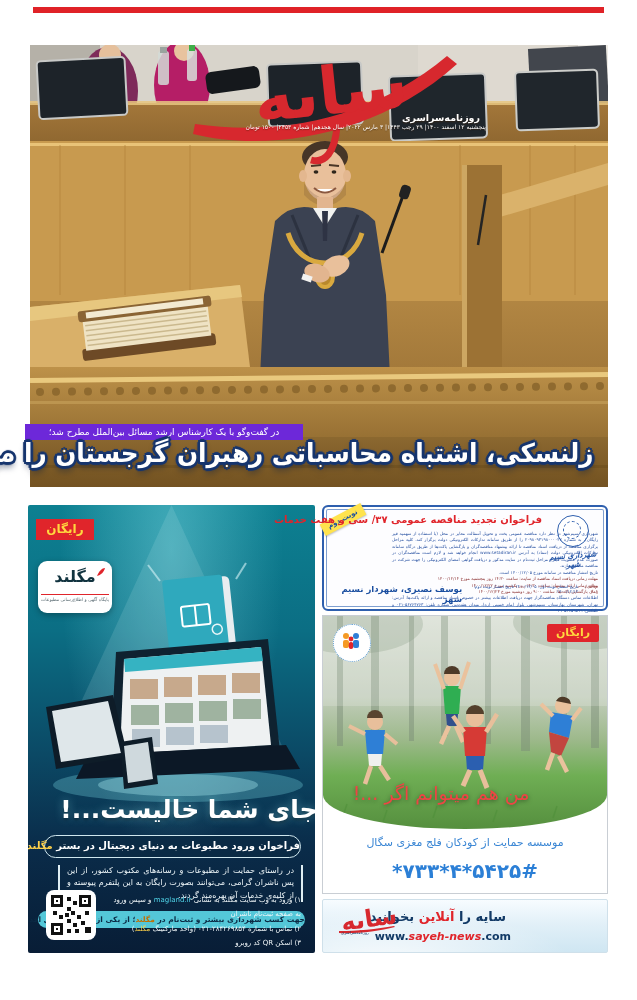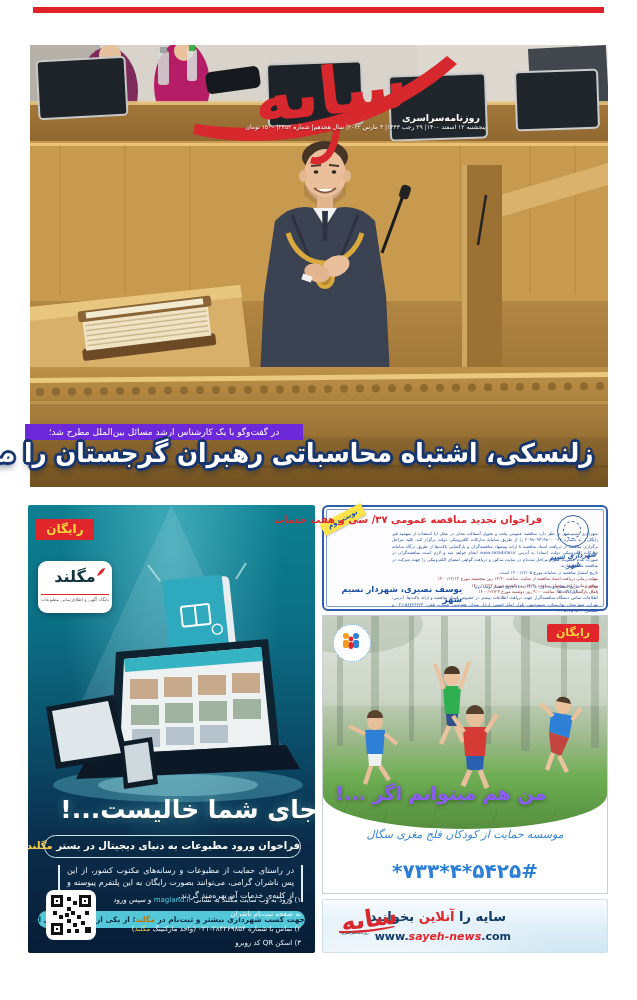--- a/index.html
+++ b/index.html
@@ -60,22 +60,22 @@
   .nt-foot{left:8px;right:8px;bottom:5px;display:flex;justify-content:space-between;direction:rtl;}
   .nt-ref{color:#8b2f2f;font-size:4.5px;}
   .nt-dates{color:#2b54a3;font-size:4.3px;}
   .nt-sig{color:#1b4fa0;font-size:8.5px;font-weight:bold;}
 
   
   .charity{left:322px;top:615px;width:286px;height:279px;background:#fff;border:1px solid #c9ced4;box-sizing:border-box;}
   .ch-photo{position:absolute;left:0;top:0;width:284px;height:213px;overflow:hidden;border-bottom-left-radius:50% 16%;border-bottom-right-radius:50% 16%;}
   .ch-badge{right:8px;top:8px;width:52px;height:18px;background:#e0252b;color:#ffd83e;font-weight:bold;font-size:11px;line-height:18px;text-align:center;z-index:3;border-radius:2px;}
   .ch-logo{left:10px;top:8px;width:38px;height:38px;background:#fff;border-radius:50%;z-index:3;border:1.5px dotted #5f9fd6;box-sizing:border-box;}
-  .ch-slogan{left:0;top:166px;width:236px;z-index:3;color:#8b5cf6;font-size:19px;font-weight:bold;text-align:center;white-space:nowrap;text-shadow:0 1px 4px rgba(20,40,20,.55);}
-  .ch-org{left:0;top:212px;width:284px;color:#3a86d4;font-size:11px;text-align:center;font-style:italic;}
+  .ch-slogan{left:0;top:166px;width:236px;z-index:3;color:#ef4444;font-size:19px;font-weight:normal;text-align:center;white-space:nowrap;text-shadow:0 1px 4px rgba(20,40,20,.55);}
+  .ch-org{left:0;top:220px;width:284px;color:#3a86d4;font-size:11px;text-align:center;}
   .ch-ussd{left:0;top:243px;width:284px;color:#2b7fd6;font-size:20px;font-weight:bold;text-align:center;direction:ltr;letter-spacing:2px;}
 
   
   .banner{left:322px;top:899px;width:286px;height:54px;border:1px solid #cfe0ea;box-sizing:border-box;border-radius:2px;overflow:hidden;
     background:radial-gradient(ellipse at 20% 120%,rgba(255,255,255,.9),rgba(255,255,255,0) 60%),linear-gradient(180deg,#f7fcff 0%,#e2f0f8 45%,#cfe6f2 100%);}
   .bn-read{right:101px;top:9px;color:#123a66;font-size:13px;font-weight:bold;white-space:nowrap;}
   .bn-read .hl{color:#e0252b;}
   .bn-url{right:96px;top:30px;color:#123a66;font-size:11px;font-weight:bold;direction:ltr;white-space:nowrap;}
   .bn-url .hl{color:#e0252b;font-style:italic;}
   .bn-logo{left:14px;top:4px;width:64px;height:46px;}

